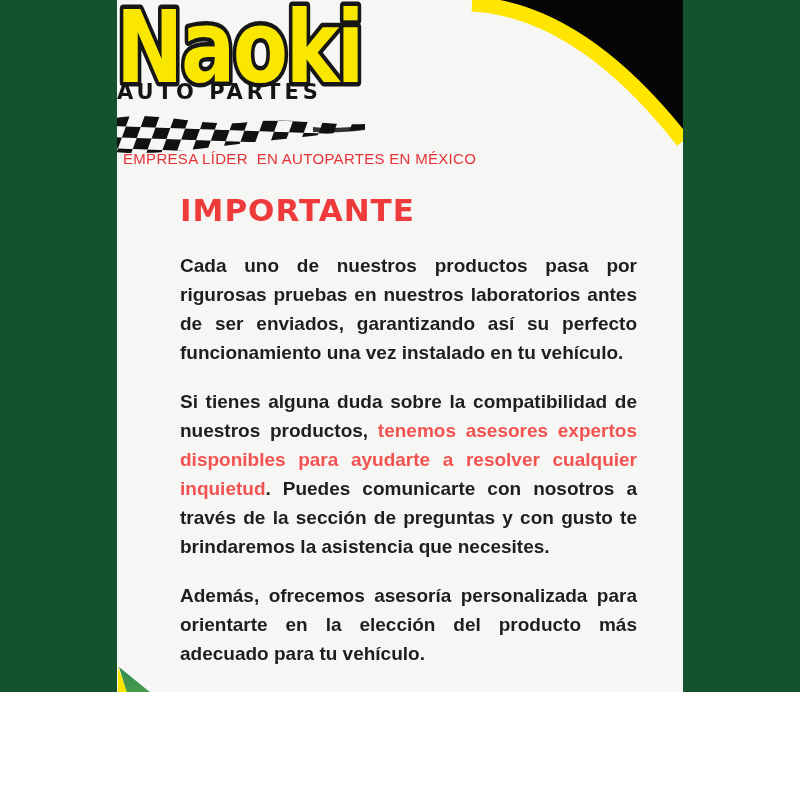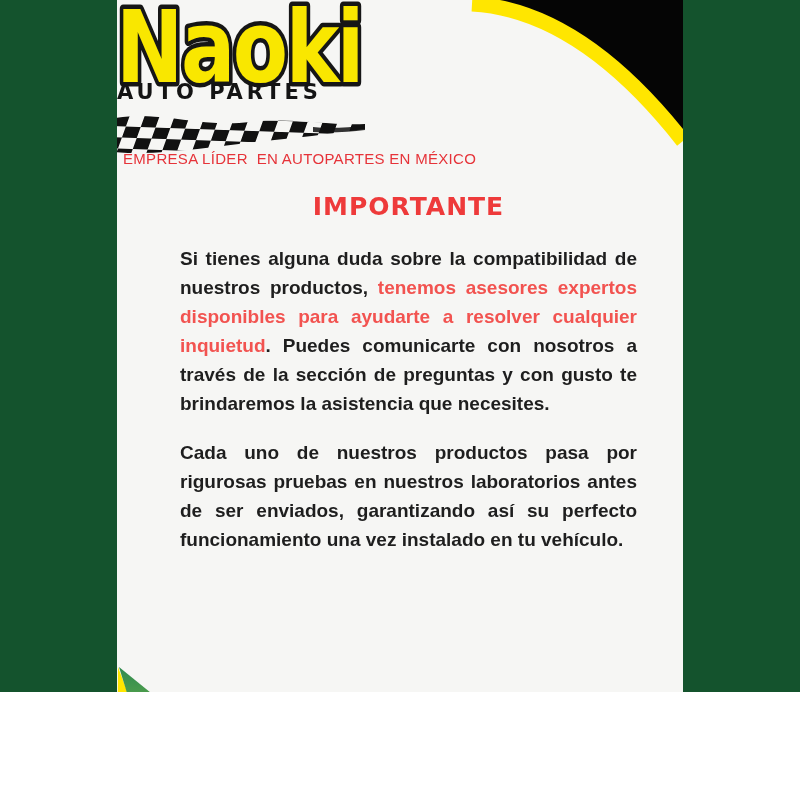--- a/index.html
+++ b/index.html
@@ -42,22 +42,22 @@
   .tagline{
     position:absolute;left:6px;top:150px;
     font-weight:normal;font-size:15px;letter-spacing:.3px;
     color:var(--tagline-red);white-space:pre-wrap;
   }
 
   
   .content{position:absolute;left:63px;top:192px;width:457px;}
   .heading{
     font-family:"DejaVu Sans",sans-serif;
-    font-weight:bold;font-size:25px;letter-spacing:1px;
-    color:var(--accent-red);margin:0 0 23px 0;text-align:center;
+    font-weight:bold;font-size:31px;letter-spacing:1px;
+    color:var(--accent-red);margin:0 0 23px 0;
   }
   .para{
     margin:0 0 20px 0;
     font-weight:bold;font-size:19px;line-height:29px;
     color:var(--text-dark);
     text-align:justify;
   }
   .para .hl{color:var(--highlight-red);}
 
   
@@ -92,24 +92,25 @@
                  L250,14 C215,19 180,23 140,27 C95,32 45,41 0,37 Z" fill="url(#checks)"></path>
         <path d="M198,12 C215,14 235,12 250,11 L250,15 C235,17 215,18 198,17 Z" fill="#111111" opacity="0.85"></path>
       </svg>
 
       <div class="tagline">EMPRESA LÍDER  EN AUTOPARTES EN MÉXICO</div>
     </div>
 
     <div class="content">
       <h1 class="heading">IMPORTANTE</h1>
 
+      <p class="para">Cada uno de nuestros productos pasa por rigurosas pruebas en nuestros laboratorios antes de ser enviados, garantizando así su perfecto funcionamiento una vez instalado en tu vehículo.</p>
+
       <p class="para"><span>Si tienes alguna duda sobre la compatibilidad de nuestros productos, </span><span class="hl">tenemos asesores expertos disponibles para ayudarte a resolver cualquier inquietud</span><span>. Puedes comunicarte con nosotros a través de la sección de preguntas y con gusto te brindaremos la asistencia que necesites.</span></p>
 
-      <p class="para">Cada uno de nuestros productos pasa por rigurosas pruebas en nuestros laboratorios antes de ser enviados, garantizando así su perfecto funcionamiento una vez instalado en tu vehículo.</p>
-
+      <p class="para">Además, ofrecemos asesoría personalizada para orientarte en la elección del producto más adecuado para tu vehículo.</p>
     </div>
 
     <svg class="bottom-deco" viewBox="0 0 566 140" preserveAspectRatio="none" aria-hidden="true">
       <defs>
         <linearGradient id="gLeft" x1="0" y1="0" x2="0" y2="1">
           <stop offset="0" stop-color="#2f8a50"></stop>
           <stop offset="0.55" stop-color="#7cbb45"></stop>
           <stop offset="1" stop-color="#d8e23c"></stop>
         </linearGradient>
         <linearGradient id="gFacet" gradientUnits="userSpaceOnUse" x1="190" y1="70" x2="330" y2="150">

